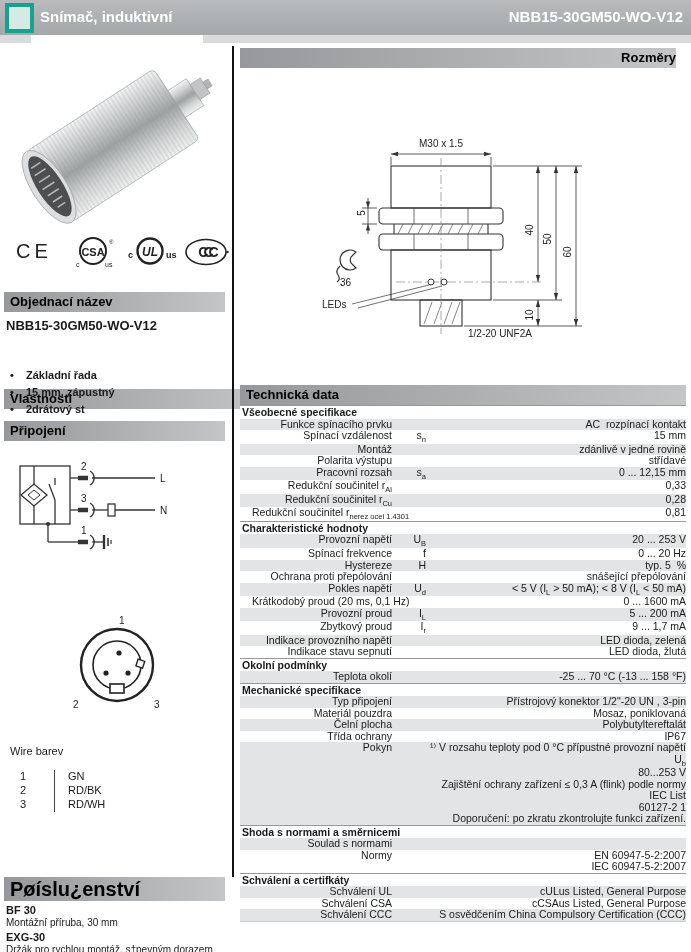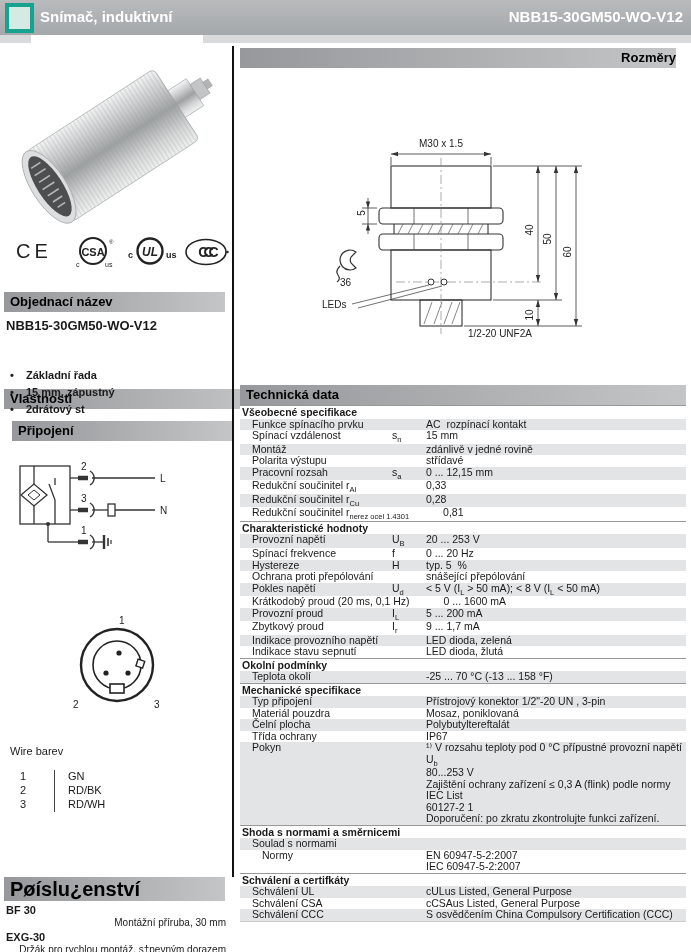--- a/index.html
+++ b/index.html
@@ -28,29 +28,29 @@
   .feat-item{display:flex;font-size:11px;font-weight:bold;line-height:17px;}
   .feat-item .bullet{width:16px;flex:none;}
   .wirebarev-title{position:absolute;left:10px;top:745px;font-size:11px;}
   .wire-table{position:absolute;left:14px;top:769px;width:170px;}
   .wire-row{display:flex;font-size:11px;line-height:14px;}
   .wire-row .wpin{width:26px;flex:none;padding-left:6px;box-sizing:border-box;}
   .wire-row .wcol{padding-left:28px;}
   .wire-divider{position:absolute;left:40px;top:1px;width:1px;height:42px;background:#444;}
   .acc-list{position:absolute;left:6px;top:904px;width:220px;}
   .acc-name{font-size:11px;font-weight:bold;line-height:13px;}
-  .acc-desc{font-size:10px;line-height:12px;margin-bottom:2px;text-align:right;}
+  .acc-desc{font-size:10px;line-height:12px;margin-bottom:2px;}
   
   .logos{position:absolute;left:10px;top:238px;width:214px;height:28px;}
   .logo{position:absolute;top:0;}
   .ce-text{font-size:20px;letter-spacing:4px;color:#222;}
   
   .vsep{position:absolute;left:232px;top:46px;width:2px;height:831px;background:#111;}
   .tech-table{position:absolute;left:240px;top:405px;width:446px;border-bottom:1px solid #c9cbcd;}
-  .trow{display:flex;align-items:flex-start;min-height:11.5px;font-size:10.5px;line-height:11.5px;}
+  .trow{display:flex;align-items:flex-start;min-height:11.5px;font-size:10.5px;line-height:11.5px;text-align:right;}
   .trow.shade{background:#e3e4e5;}
   .trow.ghead{font-weight:bold;border-top:1px solid #96989a;padding-left:2px;line-height:12.5px;background:#fff;}
   .trow .lab{flex:0 0 152px;padding-left:12px;box-sizing:border-box;white-space:nowrap;}
   .trow .lab.ind2{padding-left:22px;}
   .trow .sym{flex:0 0 34px;}
   .trow .val{flex:1 1 auto;white-space:pre-wrap;}
   sub{font-size:7.5px;line-height:1;}
   
   svg{position:absolute;}
   svg text{font-family:"Liberation Sans","DejaVu Sans",sans-serif;}
@@ -134,21 +134,21 @@
   <div class="feat-item">
       <span class="bullet">•</span>
       <span>15 mm, zápustný</span>
     </div>
   <div class="feat-item">
       <span class="bullet">•</span>
       <span>2drátový st</span>
     </div>
 </div>
 
-<div class="secbar" style="left:12px;top:421px;width:221px;">Připojení</div>
+<div class="secbar" style="left:4px;top:421px;width:221px;">Připojení</div>
 
 <svg style="left:8px;top:452px;" width="200" height="110" viewBox="0 0 200 110">
   <g fill="none" stroke="#333" stroke-width="1.3">
     <rect x="12" y="14" width="50" height="58"></rect>
     <line x1="26" y1="14" x2="26" y2="72"></line>
 
     <line x1="47" y1="26" x2="47" y2="33"></line>
     <line x1="47" y1="48" x2="41" y2="32"></line>
     <line x1="47" y1="48" x2="47" y2="72"></line>
 

